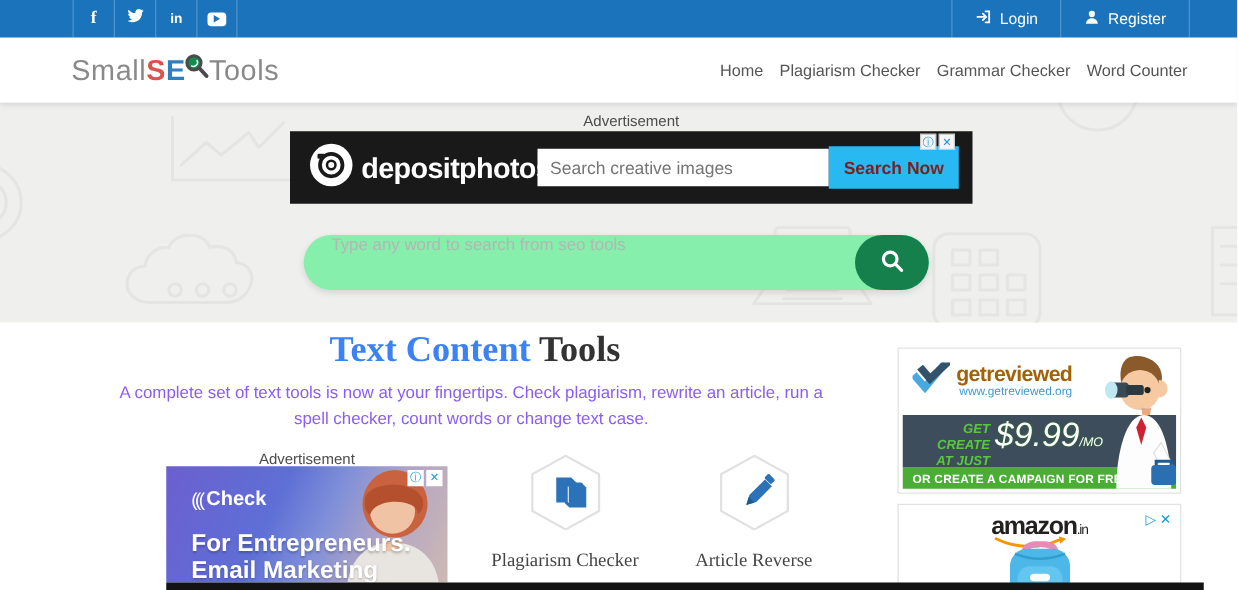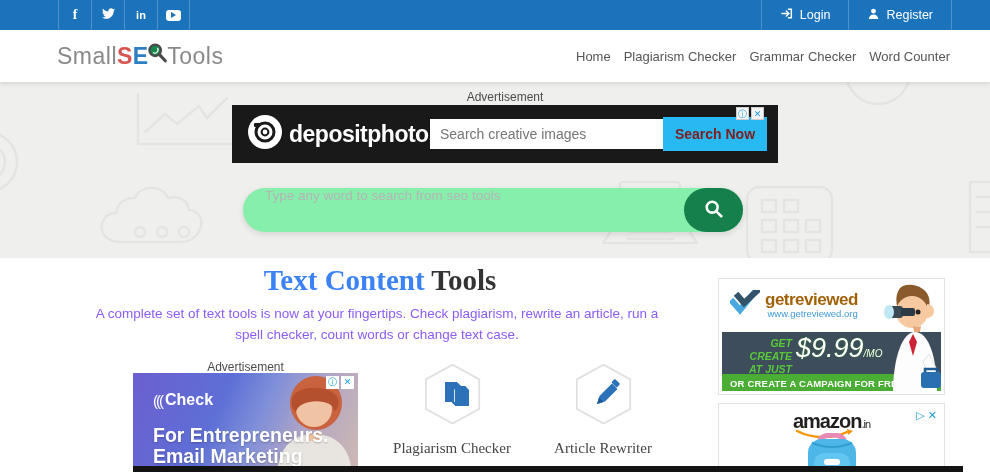--- a/index.html
+++ b/index.html
@@ -318,21 +318,21 @@
     <span class="tool-hex">
       <svg width="66" height="60" viewBox="0 0 66 60">
           <polygon points="17,1 49,1 65,30 49,59 17,59 1,30" fill="#fff" stroke="#e1e1e1" stroke-width="2" stroke-linejoin="round" transform="rotate(90 33 30) scale(0.92) translate(3,2)"></polygon>
       <g>
             <path d="M27 40l2.5-8L42 19.5l5.5 5.5L35 37.5 27 40z" fill="#2b72b8"></path>
             <path d="M27 40l2-6.5 4.5 4.5z" fill="#1d5a96"></path>
             <rect x="42.2" y="16.8" width="7.5" height="5" rx="1" transform="rotate(45 46 19)" fill="#2b72b8"></rect>
           </g>
         </svg>
     </span>
-    <div class="tool-label">Article Rewriter</div>
+    <div class="tool-label">Article Reverse</div>
   </div>
 
   <div class="side-card gr-card">
     <div class="gr-ad">
       <div class="gr-top">
         <div class="gr-logo">
           <span>
             <svg width="30" height="26" viewBox="0 0 30 26">
                 <path d="M3 12l7 8L24 3" fill="none" stroke="#4aa8e0" stroke-width="6" stroke-linecap="square"></path>
                 <path d="M8 6l6 7L28 0" fill="none" stroke="#33536b" stroke-width="6" stroke-linecap="square"></path>

